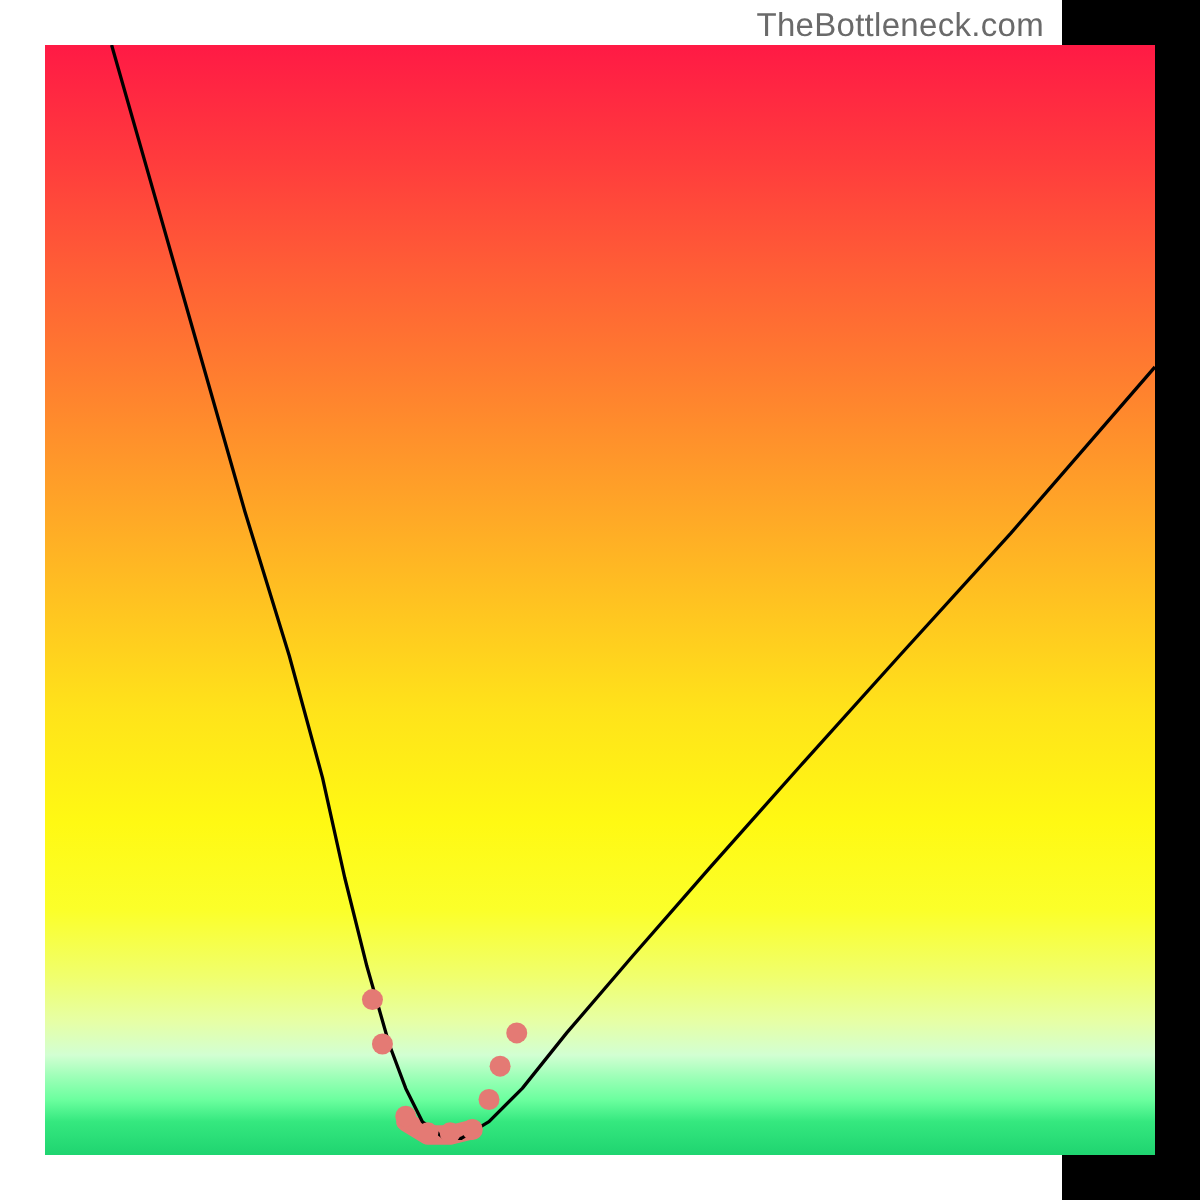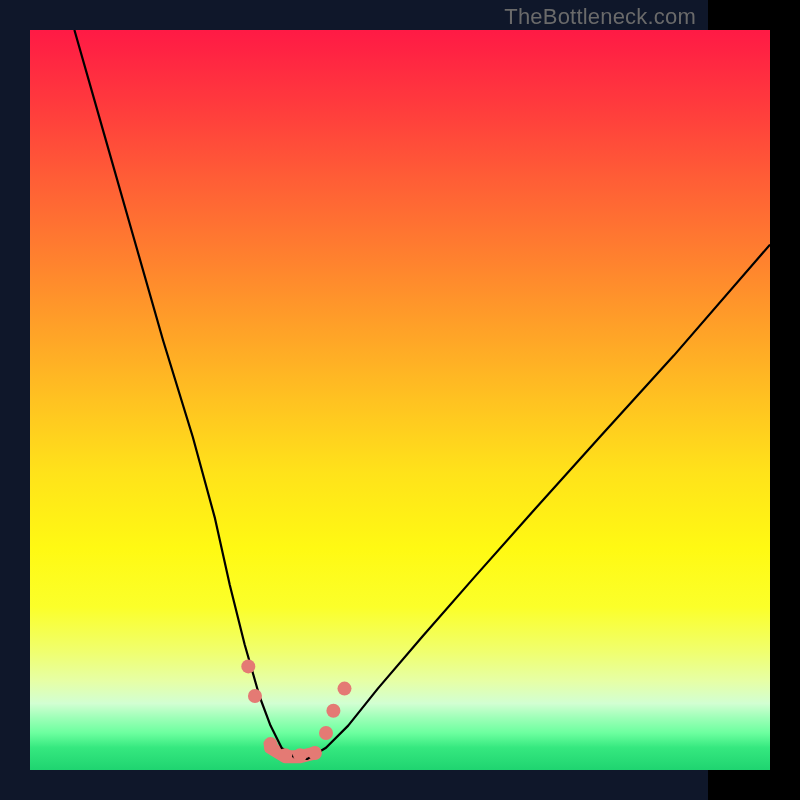--- a/index.html
+++ b/index.html
@@ -9,21 +9,21 @@
     height: 800px;
     background: #000;
     overflow: hidden;
   }
   .frame {
     position: absolute;
     top: 0;
     left: 0;
     width: 708px;
     height: 800px;
-    background: #0f172a;
+    background: #ffffff;
   }
   .plot {
     position: absolute;
     top: 30px;
     left: 30px;
     width: 740px;
     height: 740px;
     overflow: hidden;
   }
   .gradient {

